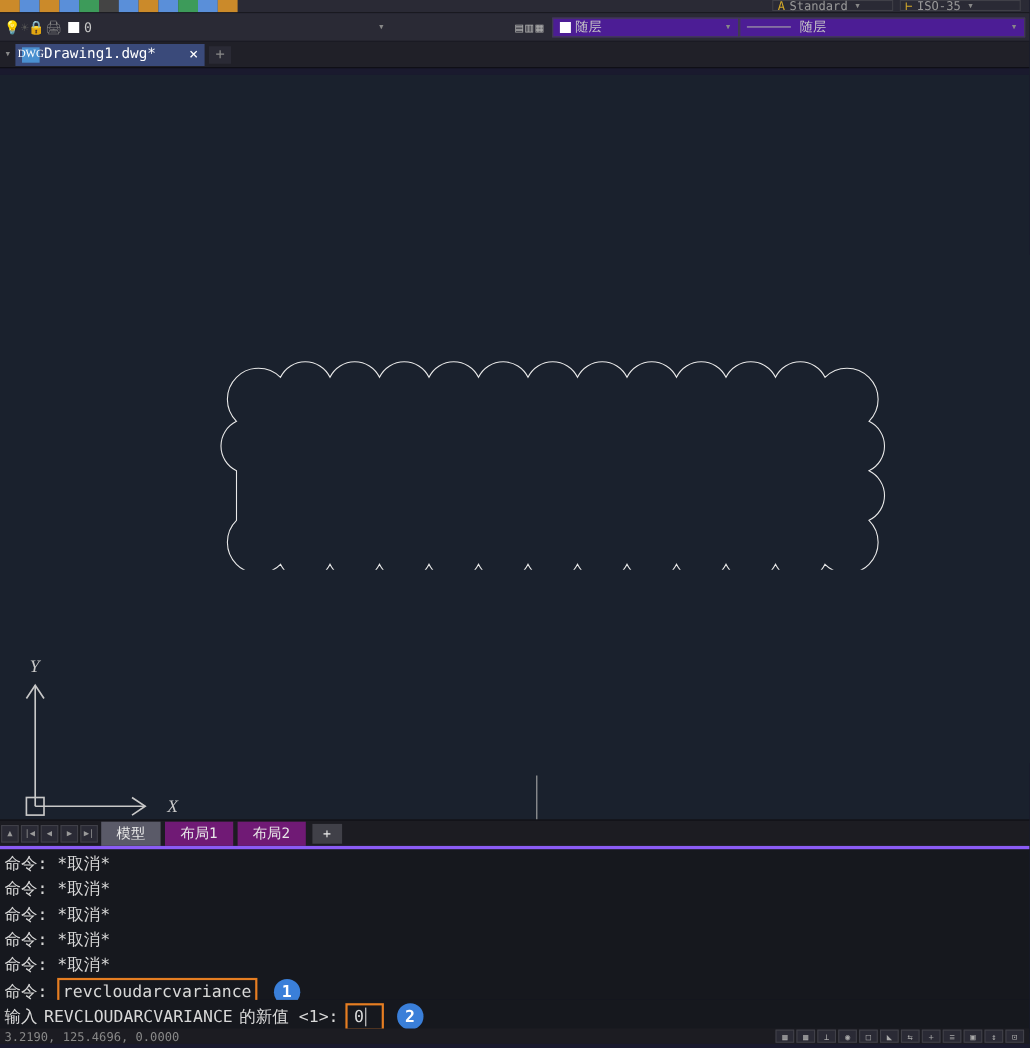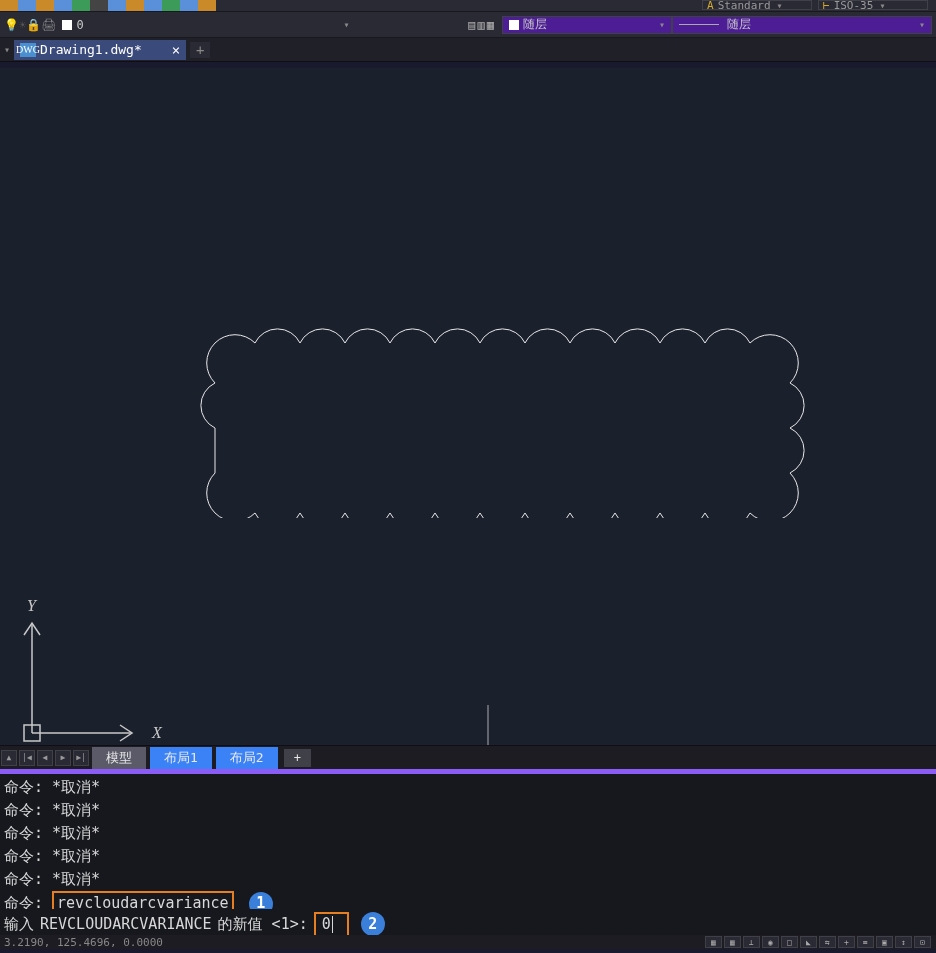--- a/index.html
+++ b/index.html
@@ -17,24 +17,24 @@
     .tab .close { margin-left: 30px; color: #fff; font-size: 14px; cursor: pointer; }
     .tab-icon { width: 16px; height: 14px; margin-right: 4px; font-size: 10px; display:flex; align-items:center; justify-content:center; background:#4a90d0; color:#fff;font-family:Liberation Serif, serif; }
     .new-tab { width: 20px; height: 16px; background: #2a2a35; display: flex; align-items: center; justify-content: center; margin-left: 4px; cursor: pointer; color: #888; font-size: 14px; }
     .canvas { position: absolute; top: 68px; left: 0; right: 0; bottom: 198px; background: #1a212d; overflow: hidden; }
     .cloud { position: absolute; left: 195px; top: 240px; }
     .ucs { position: absolute; left: 12px; bottom: 2px; }
     .cursor-cross { position: absolute; left: 440px; bottom: 2px; }
     .cursor-cross line { stroke: #aaa; stroke-width: 1; }
     .viewtabs { position: absolute; left: 0; right: 0; bottom: 184px; height: 24px; background: #1c1c22; display: flex; align-items: center; border-top: 1px solid #0e0e14; }
     .vt-nav { width: 16px; height: 16px; background: #2a2a35; margin: 0 1px; display:flex; align-items:center; justify-content:center; font-size:8px; color:#999; cursor:pointer; border:1px solid #404048; }
-    .vt-tab { background: #3b82f6; color: #e8e8e8; font-size: 13px; padding: 2px 14px; margin: 0 2px; cursor:pointer; }
+    .vt-tab { background: #701a75; color: #e8e8e8; font-size: 13px; padding: 2px 14px; margin: 0 2px; cursor:pointer; }
     .vt-tab.active { background: #5a5a68; }
     .vt-add { background: #404048; color: #e8e8e8; padding: 2px 10px; margin-left: 4px; cursor:pointer; font-size: 12px; }
-    .cmd-history { position: absolute; left: 0; right: 0; bottom: 44px; height: 140px; background: #16181e; padding: 2px 4px; font-size: 15px; font-family: "SimSun", monospace; color: #d8d8d8; overflow: hidden; border-top: 5px solid #8b5cf6; }
+    .cmd-history { position: absolute; left: 0; right: 0; bottom: 44px; height: 140px; background: #16181e; padding: 2px 4px; font-size: 15px; font-family: "SimSun", monospace; color: #d8d8d8; overflow: hidden; border-top: 3px solid #8b5cf6; }
     .cmd-line { line-height: 23px; white-space: nowrap; }
     .cmd-highlight { border: 2px solid #e67e22; padding: 0 3px; display: inline-block; line-height: 20px; }
     .cmd-input-row { position: absolute; left: 0; right: 0; bottom: 14px; height: 30px; background: #16181e; display: flex; align-items: center; padding: 2px 4px; font-size: 15px; font-family: "SimSun", monospace; color: #d8d8d8; }
     .cmd-input-box { border: 2px solid #e67e22; padding: 0 14px 0 6px; height: 25px; display: flex; align-items: center; margin: 0 6px; }
     .input-caret { border-right: 1px solid #d8d8d8; height: 17px; margin-left: 1px; }
     .badge { width: 24px; height: 24px; border-radius: 50%; background: #3a7fd9; color: #fff; font-size: 15px; font-weight: bold; display: flex; align-items: center; justify-content: center; margin-left: 6px; }
     .bottom-status { position: absolute; left: 0; right: 0; bottom: 4px; height: 14px; background: #1c1c22; display: flex; align-items: center; font-size: 11px; color: #888; padding: 0 4px; overflow: hidden; }
     .status-btn { width: 17px; height: 12px; border: 1px solid #404048; margin: 0 1px; background: #2a2a35; display:flex; align-items:center; justify-content:center; font-size:8px; color:#aaa; }
     .coords { margin-right: 20px; white-space: nowrap; }
     .style-dropdowns { position: absolute; top: 0; right: 8px; display: flex; gap: 6px; z-index: 3; }

